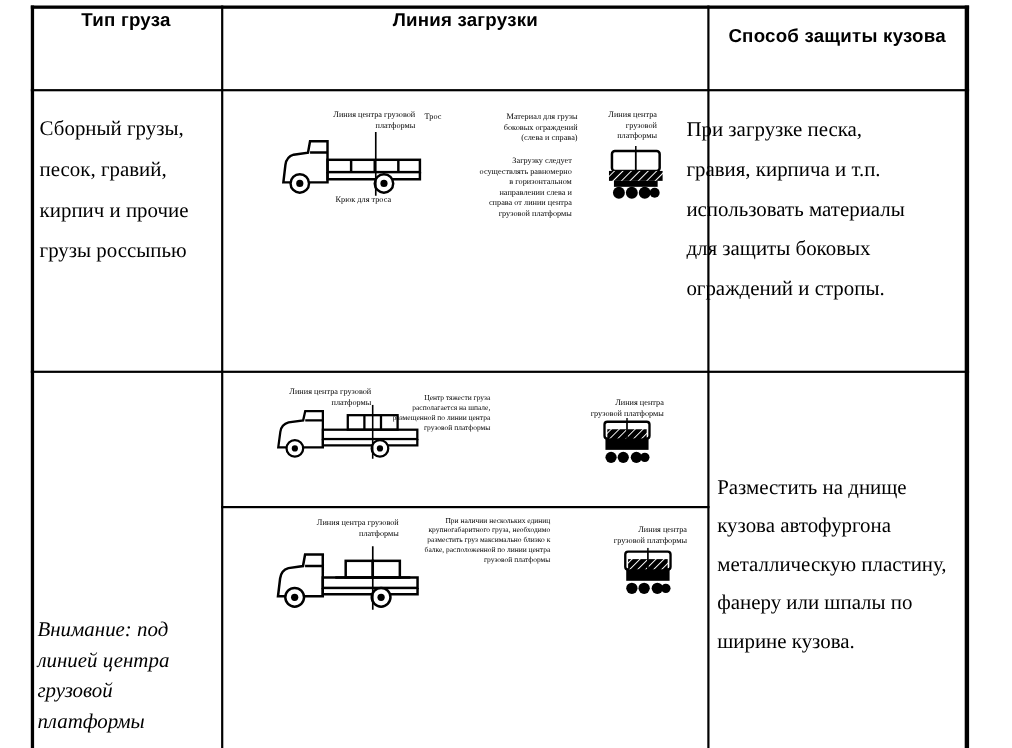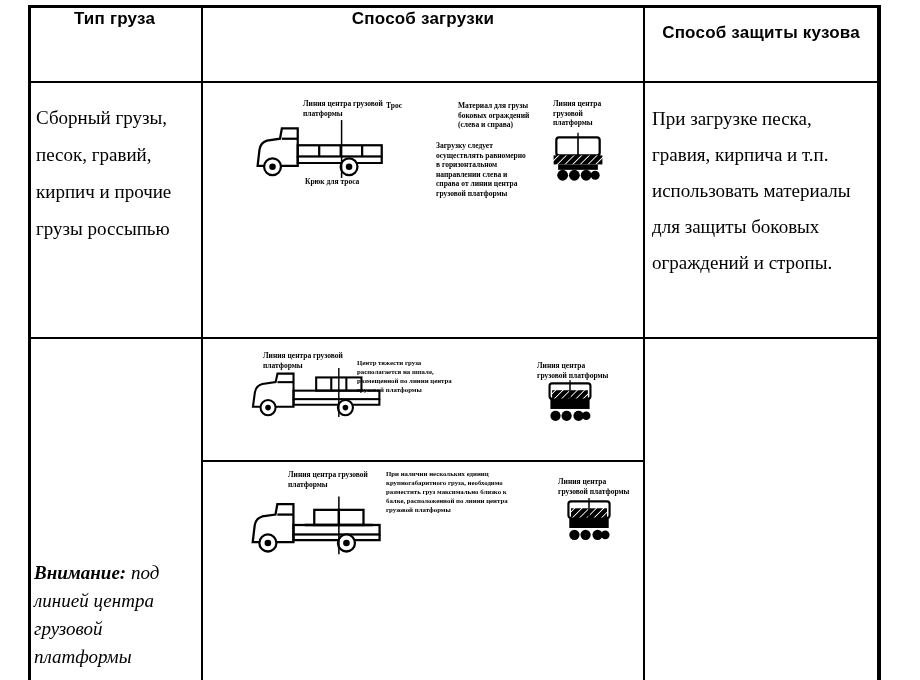--- a/index.html
+++ b/index.html
@@ -5,43 +5,43 @@
   html,body{margin:0;padding:0;background:#fff;}
   .page{position:relative;width:920px;height:680px;background:#fff;overflow:hidden;
         font-family:"Liberation Serif",serif;color:#000;}
   .line{position:absolute;background:#000;}
   .hdr{position:absolute;font-family:"Liberation Sans",sans-serif;font-weight:bold;
        font-size:17px;text-align:center;letter-spacing:.2px;}
   .body-text{position:absolute;font-size:19px;line-height:37px;white-space:pre-line;}
   .lh36{line-height:36px;}
   .lh35{line-height:35px;}
   .attention{position:absolute;font-size:19px;line-height:28px;font-style:italic;}
-  .attention .lead{font-weight:bold;}
-  .tiny{position:absolute;font-size:7.5px;line-height:9.5px;font-weight:bold;
-        white-space:pre-line;font-family:"Liberation Serif",serif;}
+  .attention .lead{font-weight:normal;}
+  .tiny{position:absolute;font-size:7.5px;line-height:9.5px;font-weight:normal;
+        white-space:pre-line;font-family:"Liberation Serif",serif;text-align:right;}
   .micro{font-size:6.8px;line-height:9px;}
   .diagram{position:absolute;}
   svg{display:block;}
 </style>
 </head>
 <body>
 
 <div class="page">
 
   <div class="line" style="left:28px;top:5px;width:853px;height:3px"></div>
   <div class="line" style="left:28px;top:5px;width:3px;height:675px"></div>
   <div class="line" style="left:877px;top:5px;width:4px;height:675px"></div>
   <div class="line" style="left:201px;top:5px;width:2px;height:675px"></div>
   <div class="line" style="left:643px;top:5px;width:2px;height:675px"></div>
   <div class="line" style="left:28px;top:81px;width:853px;height:2px"></div>
   <div class="line" style="left:28px;top:337px;width:853px;height:2px"></div>
   <div class="line" style="left:201px;top:460px;width:444px;height:2px"></div>
 
   <div class="hdr" style="left:28px;top:9px;width:173px">Тип груза</div>
-  <div class="hdr" style="left:203px;top:9px;width:440px">Способ загрузки</div>
+  <div class="hdr" style="left:203px;top:9px;width:440px">Линия загрузки</div>
   <div class="hdr" style="left:645px;top:23px;width:232px">Способ защиты кузова</div>
 
   <div class="body-text" style="left:36px;top:99px;width:162px">Сборный грузы,
 песок, гравий,
 кирпич и прочие
 грузы россыпью</div>
 
   <div class="tiny" style="left:303px;top:99px">Линия центра грузовой
 платформы</div>
   <div class="tiny" style="left:386px;top:101px">Трос</div>
@@ -91,21 +91,21 @@
       <line x1="31" y1="5" x2="31" y2="25" stroke="#000" stroke-width="1.8"></line>
       <rect x="4" y="25" width="54" height="10" fill="url(#h1)"></rect>
       <rect x="9" y="35" width="44" height="6" fill="#000"></rect>
       <circle cx="14" cy="47" r="6" fill="#000"></circle>
       <circle cx="27" cy="47" r="6" fill="#000"></circle>
       <circle cx="40" cy="47" r="6" fill="#000"></circle>
       <circle cx="50" cy="47" r="5" fill="#000"></circle>
     </svg>
   </div>
 
-  <div class="body-text lh36" style="left:652px;top:101px;width:220px">При загрузке песка,
+  <div class="body-text lh36" style="left:624px;top:101px;width:220px">При загрузке песка,
 гравия, кирпича и т.п.
 использовать материалы
 для защиты боковых
 ограждений и стропы.</div>
 
   <div class="attention" style="left:34px;top:559px;width:170px">
     <span class="lead">Внимание:</span><span> под линией центра грузовой платформы понимается точка</span>
   </div>
 
   <div class="tiny" style="left:263px;top:351px">Линия центра грузовой
@@ -198,14 +198,19 @@
       <rect x="10" y="12" width="42" height="11" fill="url(#h3)"></rect>
       <line x1="31" y1="4" x2="31" y2="23" stroke="#000" stroke-width="1.8"></line>
       <rect x="8" y="23" width="46" height="12" fill="#000"></rect>
       <circle cx="14" cy="43" r="6" fill="#000"></circle>
       <circle cx="27" cy="43" r="6" fill="#000"></circle>
       <circle cx="41" cy="43" r="6" fill="#000"></circle>
       <circle cx="50" cy="43" r="5" fill="#000"></circle>
     </svg>
   </div>
 
+  <div class="body-text lh35" style="left:652px;top:426px;width:222px">Разместить на днище
+кузова автофургона
+металлическую пластину,
+фанеру или шпалы по
+ширине кузова.</div>
 
 </div>
 
 </body></html>

